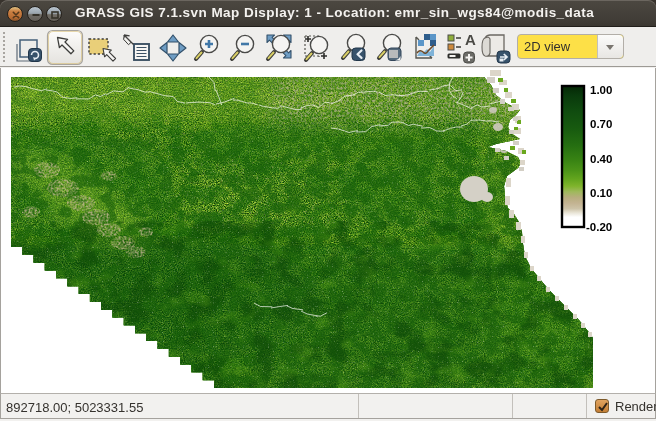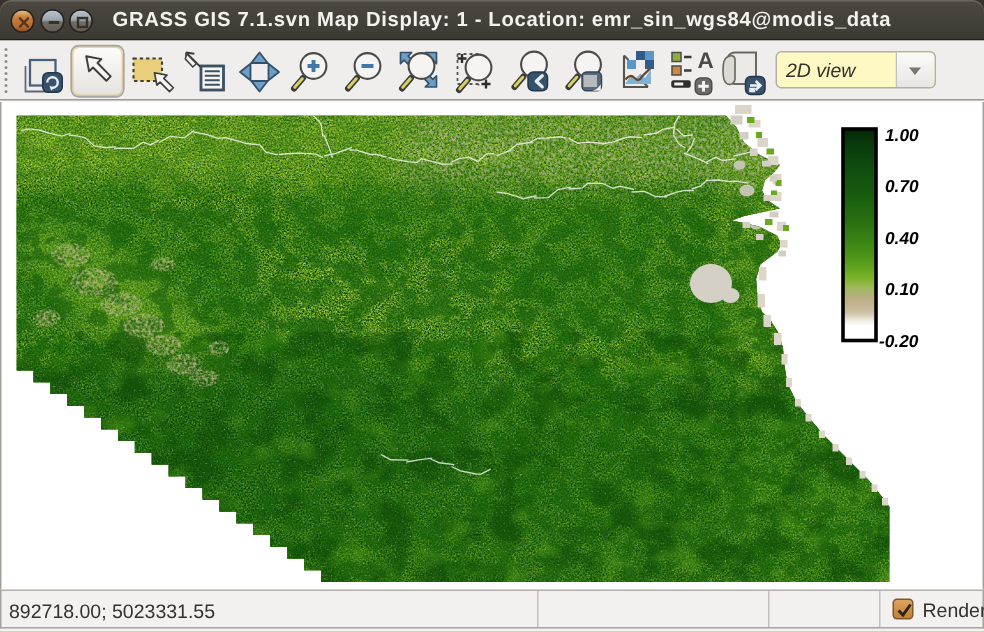--- a/index.html
+++ b/index.html
@@ -13,28 +13,28 @@
 .wbtn { position:absolute; top:6px; width:16px; height:16px; border-radius:50%; border:1px solid #26221d; }
 #btn-close { left:7px; background:linear-gradient(#dcc183 0%, #cc8143 30%, #b96c33 75%, #84512a 100%); }
 #btn-min { left:27px; background:linear-gradient(#b9c4ce 0%, #9aa5ad 45%, #716d66 55%, #625e57 100%); }
 #btn-max { left:46px; background:linear-gradient(#b9c4ce 0%, #9aa5ad 45%, #716d66 55%, #625e57 100%); }
 .wbtn svg { position:absolute; left:0; top:0; }
 #title-text { position:absolute; left:75px; top:5px;
   color:#f4f2ef; font-size:13.5px; font-weight:bold; white-space:nowrap; letter-spacing:0.45px; }
 #toolbar { position:absolute; left:0; top:27px; width:656px; height:40px;
   background:#efeeec; border-bottom:1px solid #9d9a95; }
 #combo2d { position:absolute; left:517px; top:7px; width:107px; height:25px;
-  background:#fef9c3; border:1px solid #b2aea8; border-radius:4px;font-style:italic; }
+  background:#fde047; border:1px solid #b2aea8; border-radius:4px; }
 #combo2d .txt { position:absolute; left:6px; top:4px; font-size:13px; color:#33302c; }
 #combo2d .btn { position:absolute; right:0; top:0; width:26px; height:23px;
   background:linear-gradient(#fbfbfa,#e8e6e3); border-left:1px solid #c3c0bb; border-radius:0 4px 4px 0; }
 #combo2d .arr { position:absolute; right:9px; top:10px; width:0; height:0;
   border-left:4px solid transparent; border-right:4px solid transparent; border-top:5px solid #79756f; }
 #maparea { position:absolute; left:0; top:68px; width:656px; height:327px; background:#fff;
-  border-left:1px solid #a5a29d; border-right:1px solid #a5a29d;font-style:italic; }
+  border-left:1px solid #a5a29d; border-right:1px solid #a5a29d; }
 #mapsvg { position:absolute; left:0; top:0; }
 #statusbar { position:absolute; left:0; top:393px; width:656px; height:26px;
   background:#f2f1ef; border-top:1px solid #b3b0ab; border-left:1px solid #a5a29d; border-right:1px solid #a5a29d; border-bottom:1px solid #a5a29d;}
 #coordtext { position:absolute; left:5px; top:6px; font-size:13px; color:#35322e; }
 .sb-div { position:absolute; top:0; bottom:0; width:1px; background:#c3c0bb; }
 #sb-combo { position:absolute; left:366px; top:3px; width:140px; height:20px;
   background:linear-gradient(#fdfdfc,#efeeec); border:1px solid #b2aea8; border-radius:3px; }
 #sb-combo .txt { position:absolute; left:8px; top:2px; font-size:13px; color:#35322e; }
 #sb-combo .spin { position:absolute; right:0px; top:0px; width:22px; height:18px; border-left:1px solid #c8c5c0; }
 #rendchk { position:absolute; left:594px; top:5px; width:14px; height:14px; border-radius:3px;

